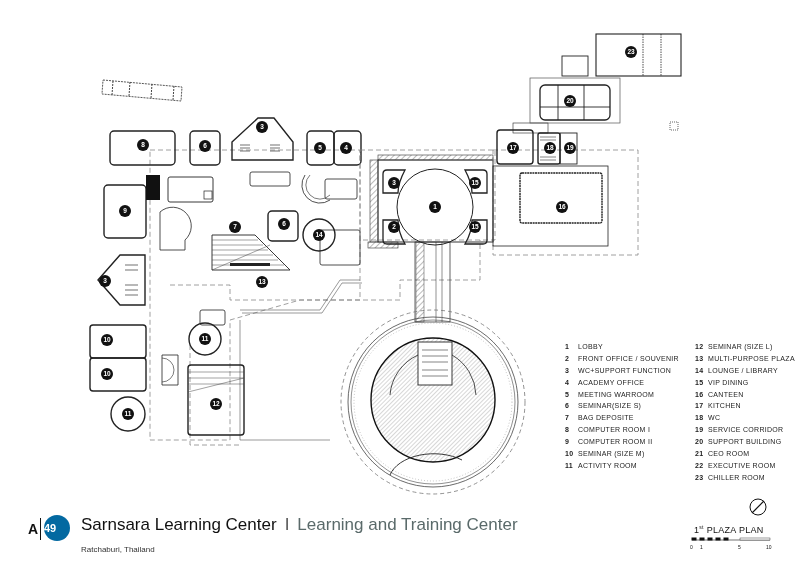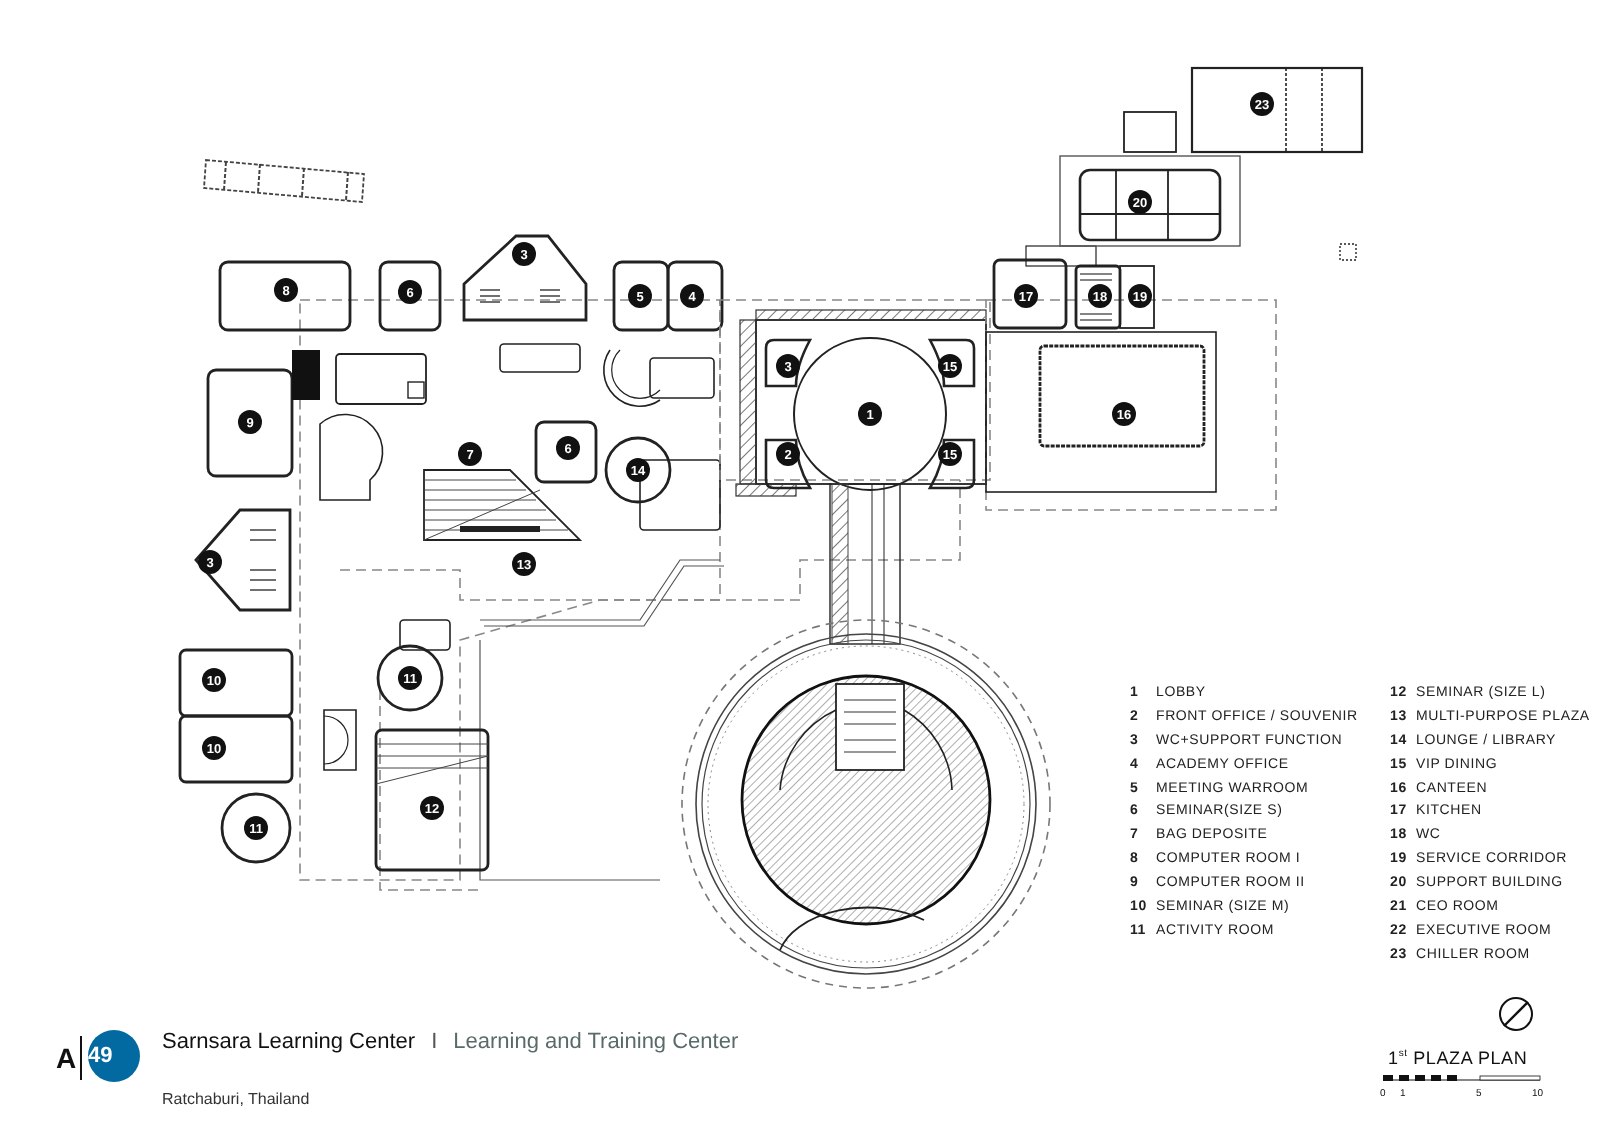--- a/index.html
+++ b/index.html
@@ -9,21 +9,21 @@
   .legend { position:absolute; left:565px; top:341px; width:230px; font-size:7px; letter-spacing:0.3px; color:#222; }
   .legend .col { position:absolute; top:0; }
   .legend .col.c1 { left:0; }
   .legend .col.c2 { left:130px; }
   .legend .row { height:11.9px; line-height:11.9px; white-space:nowrap; }
   .legend .num { display:inline-block; width:13px; font-weight:bold; }
   .title-block { position:absolute; left:28px; top:515px; }
   .sheet-a { position:absolute; left:0; top:6px; font-size:14px; font-weight:bold; font-family:"Liberation Sans", sans-serif; }
   .sheet-bar { position:absolute; left:12px; top:3px; width:1px; height:22px; background:#111; }
   .sheet-num { position:absolute; left:16px; top:0; width:26px; height:26px; border-radius:50%; background:#0369a1; color:#fff; font-size:11px; font-weight:bold; line-height:26px; }
-  .proj-title { position:absolute; left:53px; top:0; font-size:11px; white-space:nowrap; color:#111; }
+  .proj-title { position:absolute; left:53px; top:0; font-size:17px; white-space:nowrap; color:#111; }
   .proj-sep { color:#555; margin:0 8px; }
   .proj-sub { color:#5a6a6a; }
   .proj-loc { position:absolute; left:53px; top:30px; font-size:8px; color:#333; white-space:nowrap; }
   .fp-title { position:absolute; left:694px; top:524px; font-size:9px; letter-spacing:0.3px; color:#111; white-space:nowrap; }
   .fp-title sup { font-size:5px; }
   .scale-lbl { position:absolute; top:544px; font-size:5px; color:#111; }
 </style>
 </head>
 <body>
 

